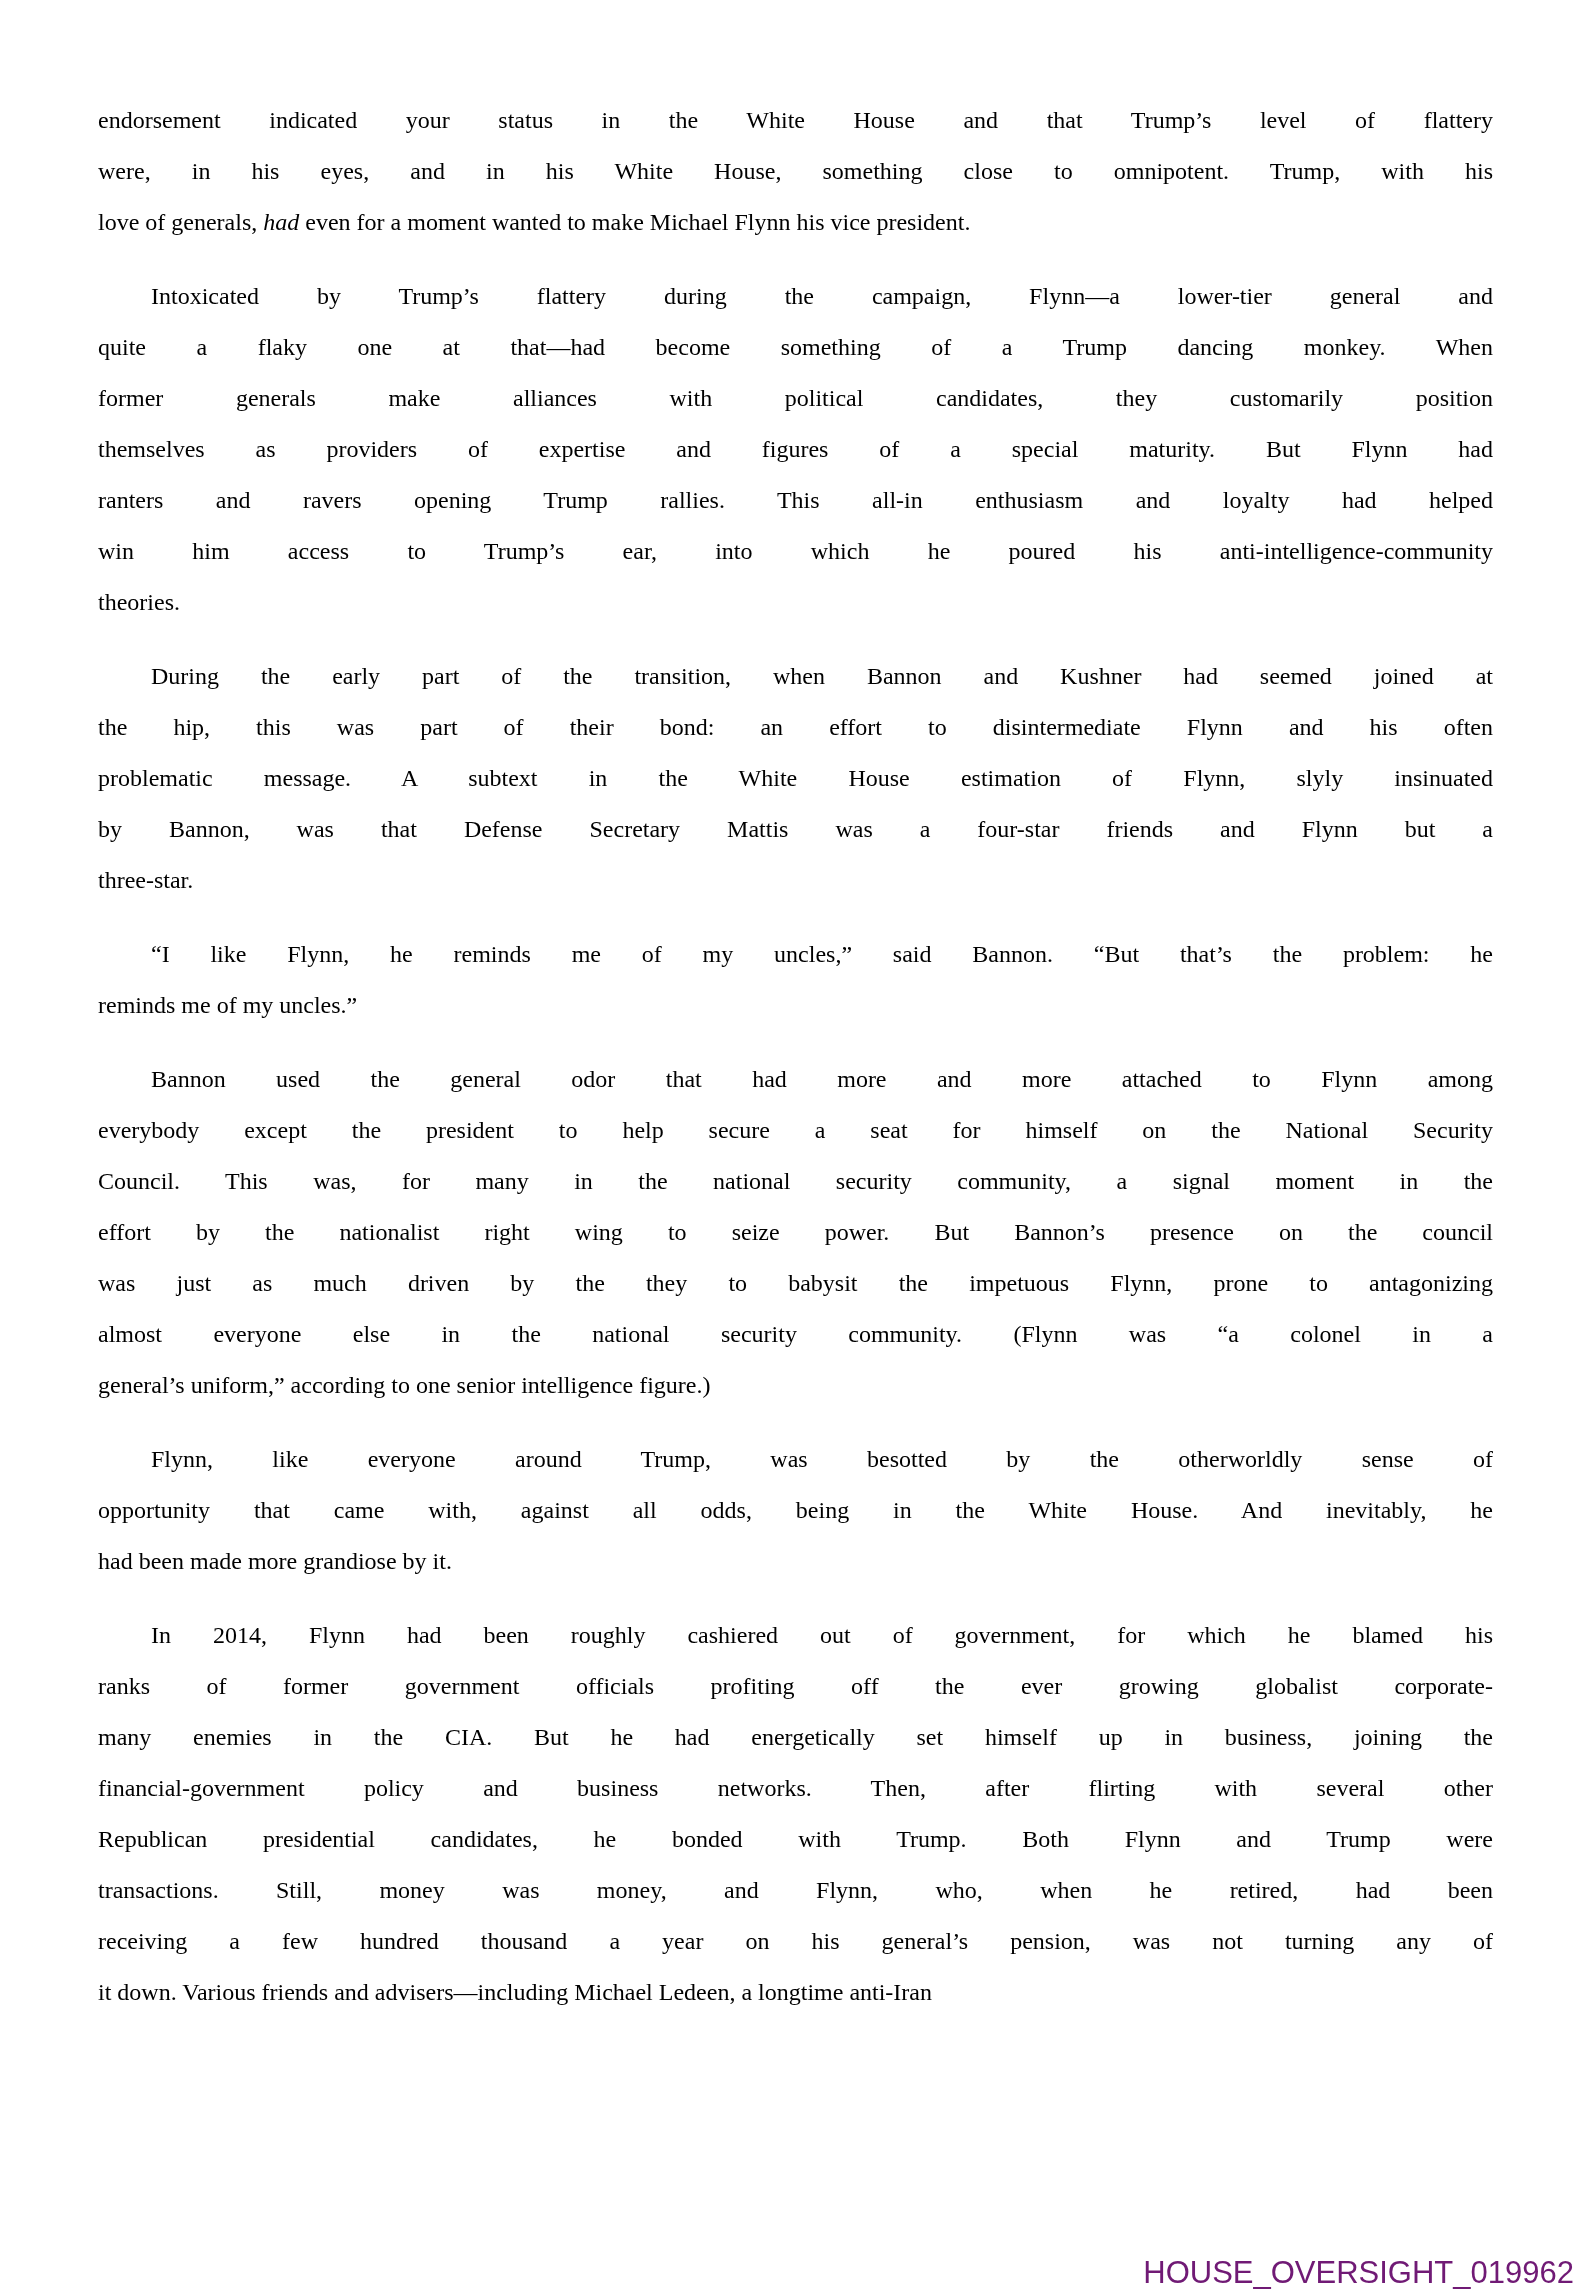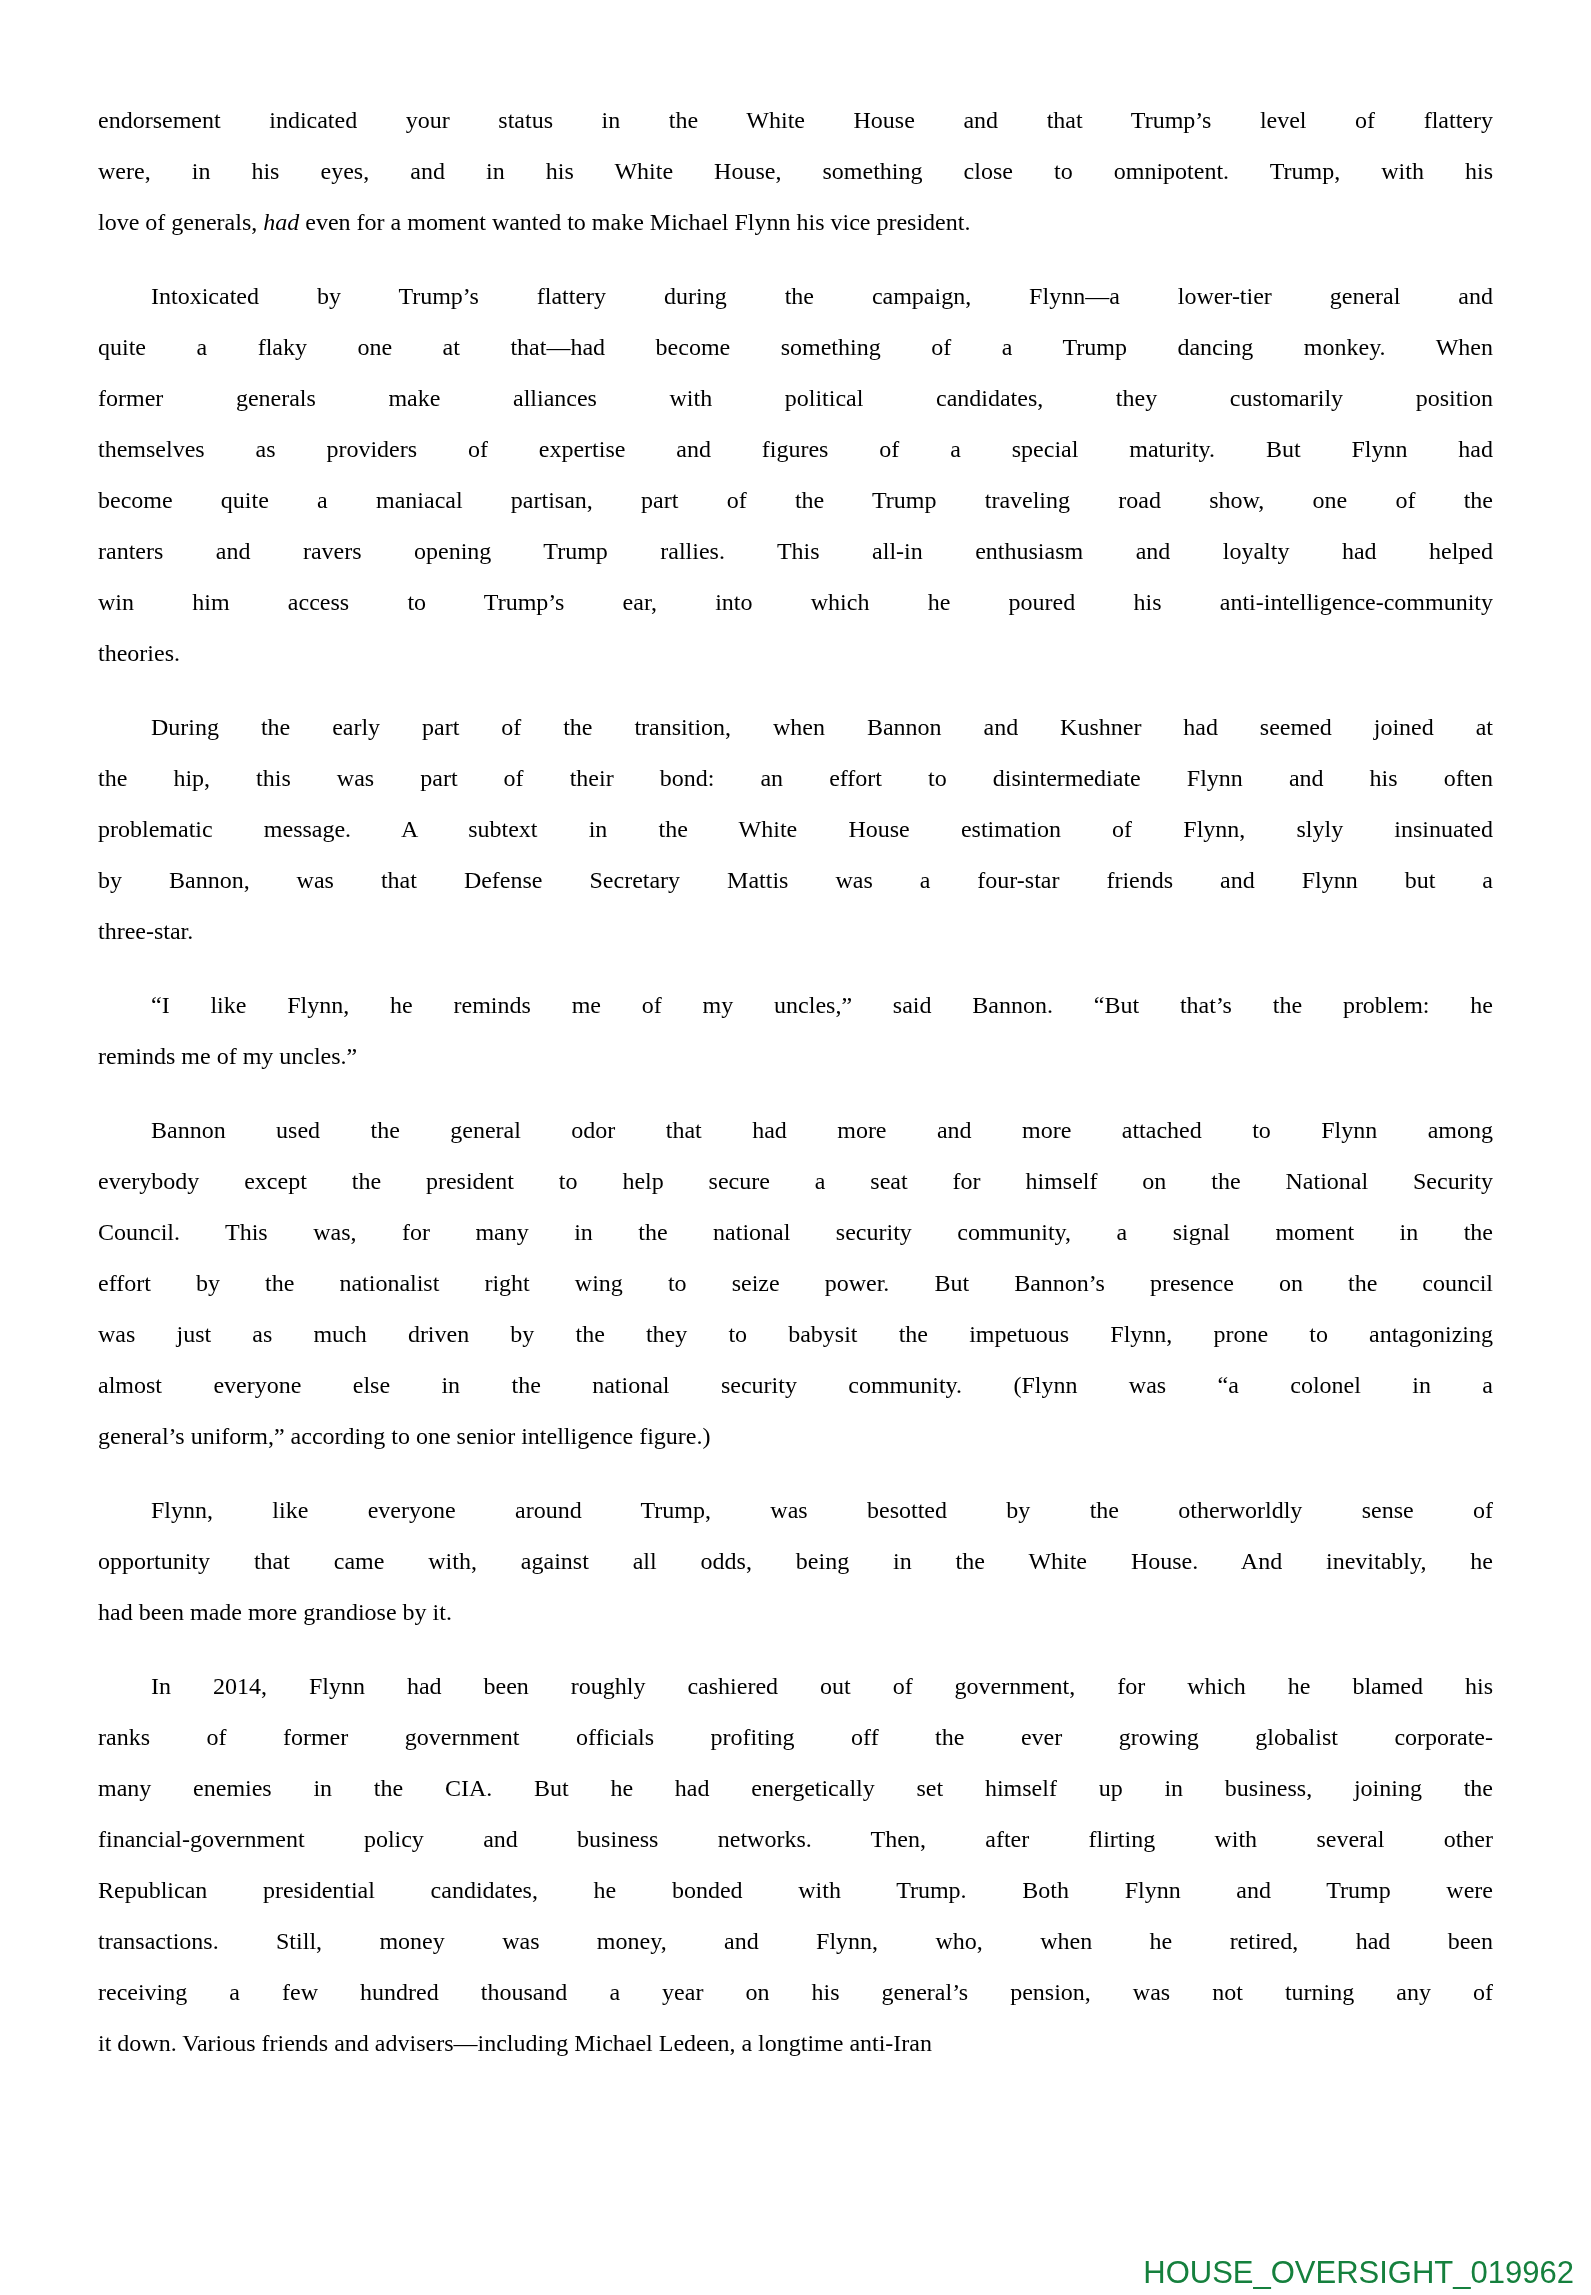--- a/index.html
+++ b/index.html
@@ -38,39 +38,38 @@
   }
   .line.last {
     text-align-last: left;
   }
   .bates {
     position: absolute;
     right: 18px;
     bottom: 4.5px;
     font-family: "Liberation Sans", "DejaVu Sans", sans-serif;
     font-size: 31px;
-    color: #15803d;
+    color: #701a75;
     white-space: nowrap;
   }
 </style>
 </head>
 <body>
 
 <main class="page-text">
     <div class="para">
       <div class="line">endorsement indicated your status in the White House and that Trump’s level of flattery</div>
       <div class="line">were, in his eyes, and in his White House, something close to omnipotent. Trump, with his</div>
       <div class="line last">love of generals, <i>had</i> even for a moment wanted to make Michael Flynn his vice president.</div>
     </div>
     <div class="para indent">
       <div class="line">Intoxicated by Trump’s flattery during the campaign, Flynn—a lower-tier general and</div>
       <div class="line">quite a flaky one at that—had become something of a Trump dancing monkey. When</div>
       <div class="line">former generals make alliances with political candidates, they customarily position</div>
       <div class="line">themselves as providers of expertise and figures of a special maturity. But Flynn had</div>
-      <div class="line">become quite a maniacal partisan, part of the Trump traveling road show, one of the</div>
       <div class="line">ranters and ravers opening Trump rallies. This all-in enthusiasm and loyalty had helped</div>
       <div class="line">win him access to Trump’s ear, into which he poured his anti-intelligence-community</div>
       <div class="line last">theories.</div>
     </div>
     <div class="para indent">
       <div class="line">During the early part of the transition, when Bannon and Kushner had seemed joined at</div>
       <div class="line">the hip, this was part of their bond: an effort to disintermediate Flynn and his often</div>
       <div class="line">problematic message. A subtext in the White House estimation of Flynn, slyly insinuated</div>
       <div class="line">by Bannon, was that Defense Secretary Mattis was a four-star friends and Flynn but a</div>
       <div class="line last">three-star.</div>

